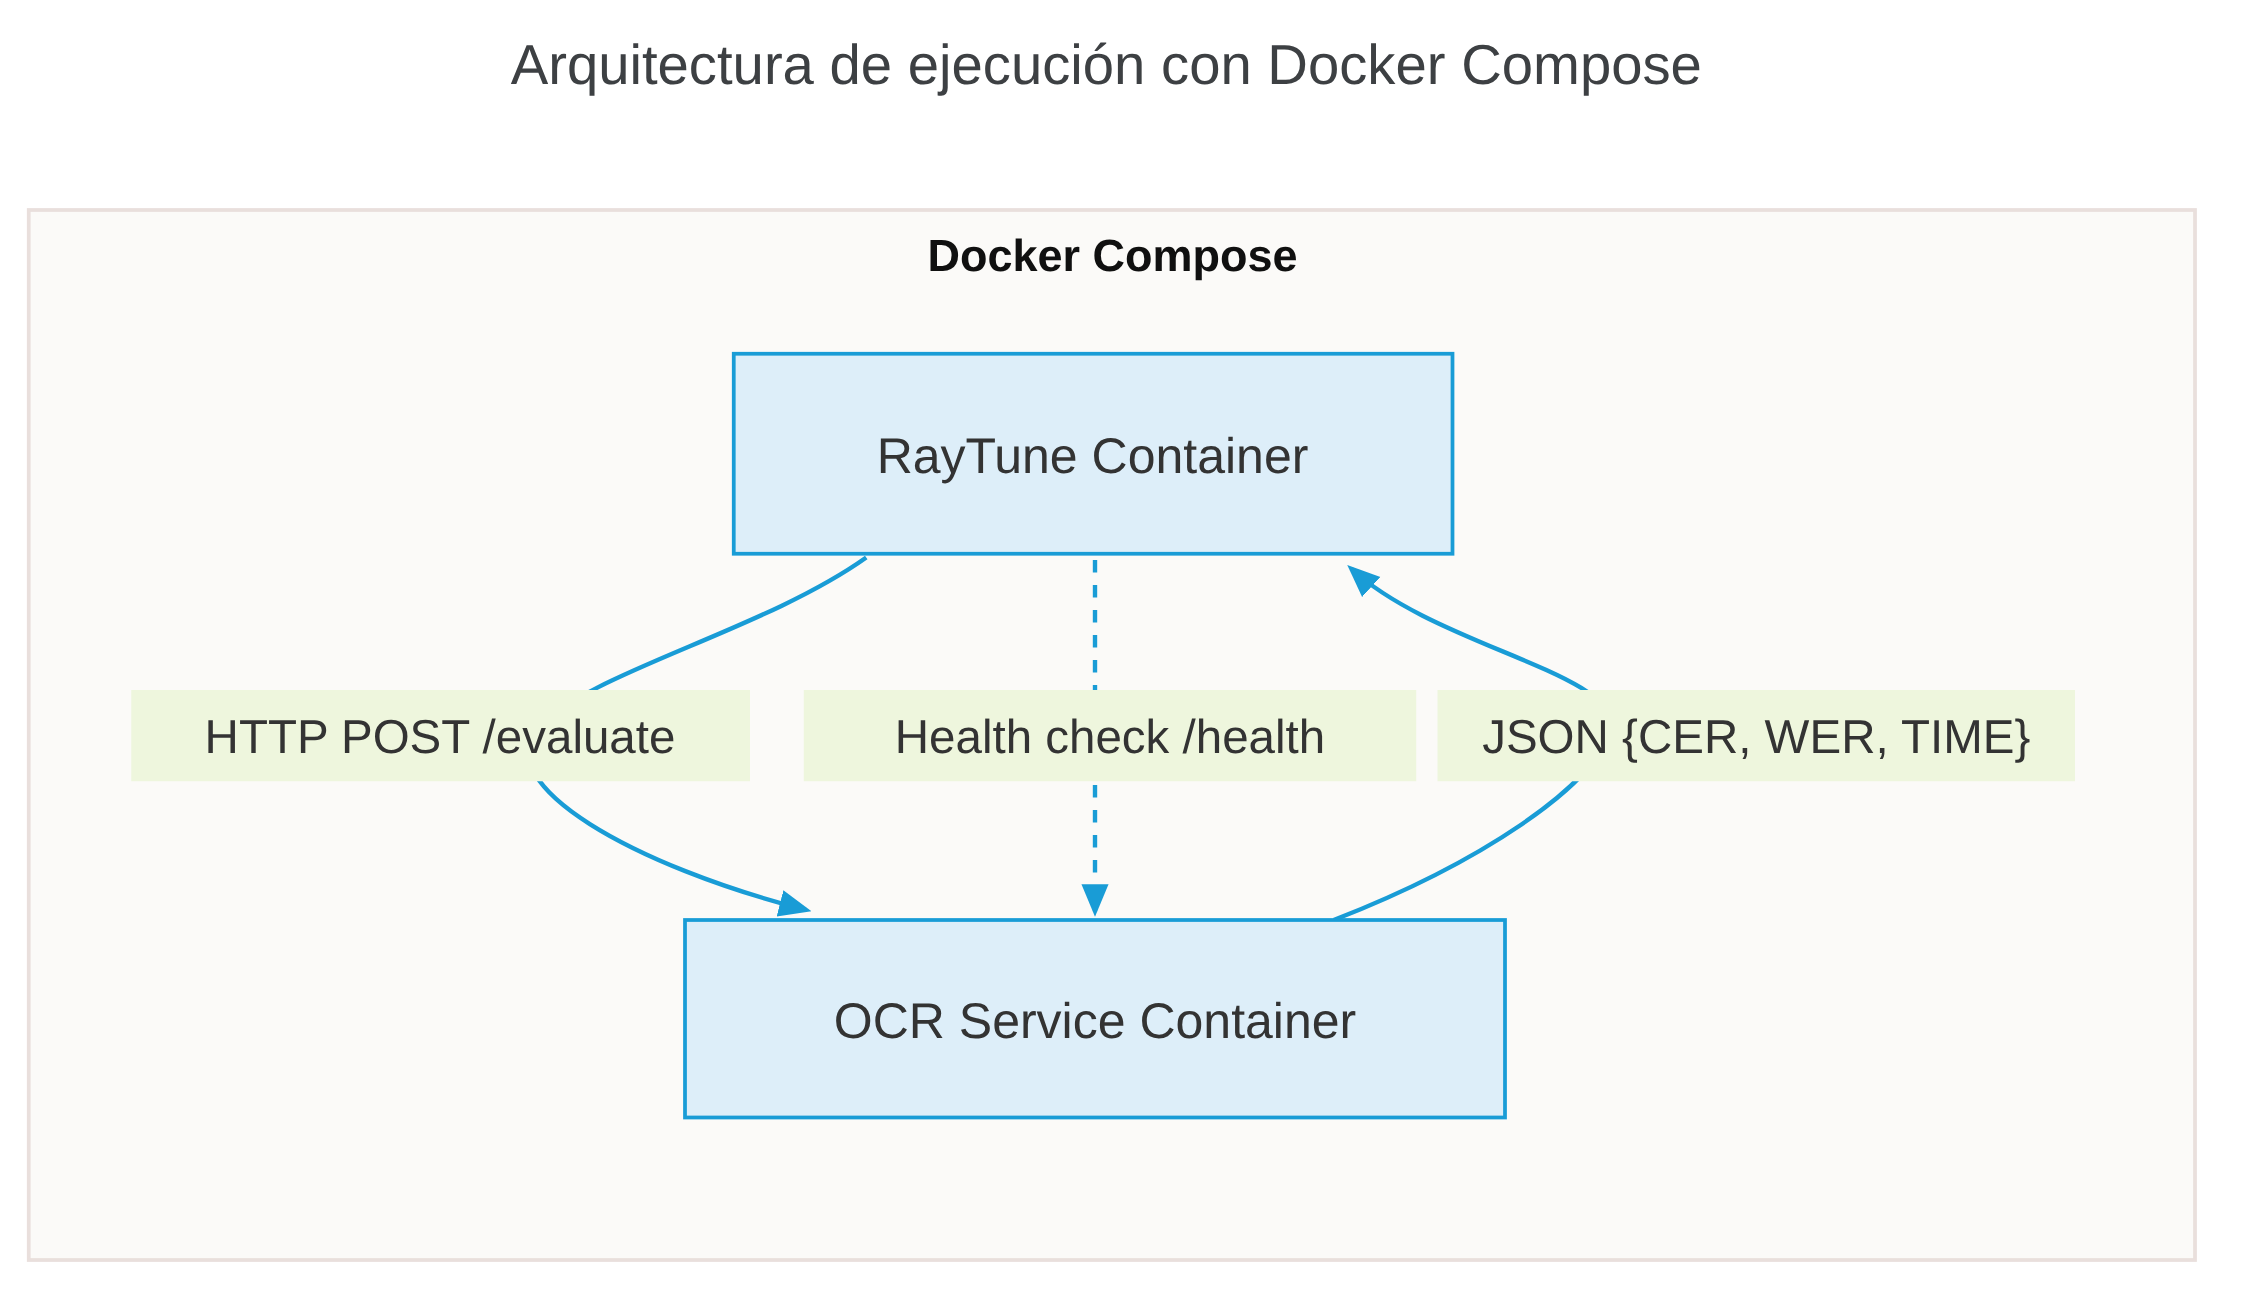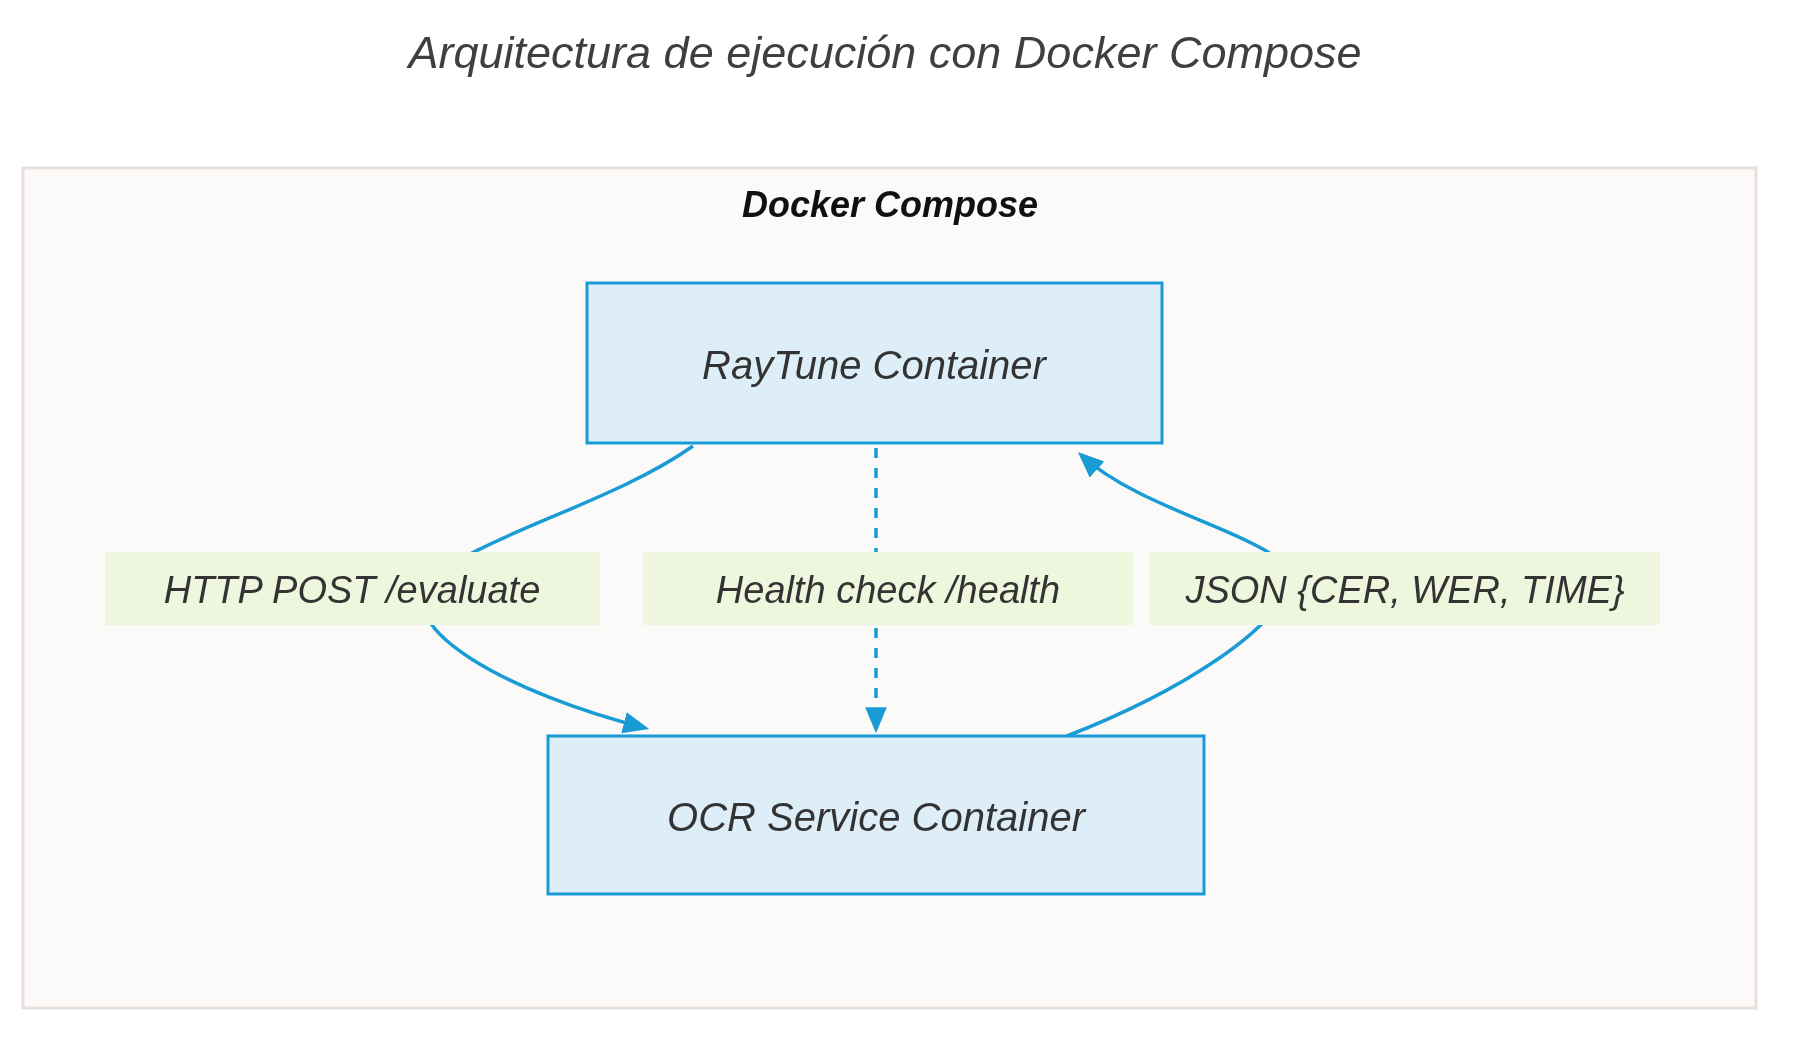--- a/index.html
+++ b/index.html
@@ -7,21 +7,20 @@
     padding: 0;
     background: #ffffff;
     font-family: "Liberation Sans", sans-serif;
   }
   .stage {
     position: relative;
     width: 1803px;
     height: 1044px;
     background: #ffffff;
     overflow: hidden;
-    font-style: italic;
   }
   svg.diagram {
     position: absolute;
     left: 0;
     top: 0;
     width: 1803px;
     height: 1044px;
   }
   .title-text {
     font-size: 45px;

